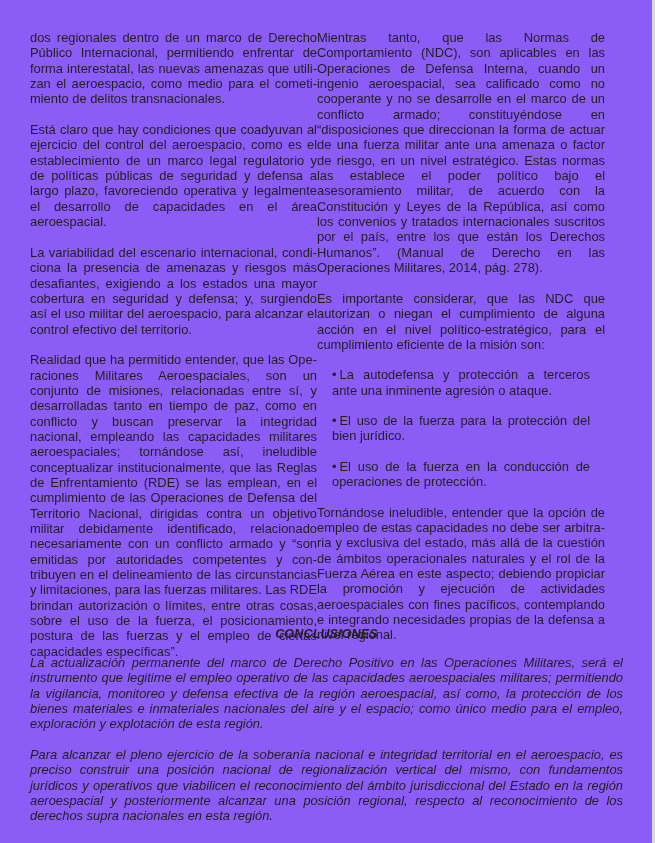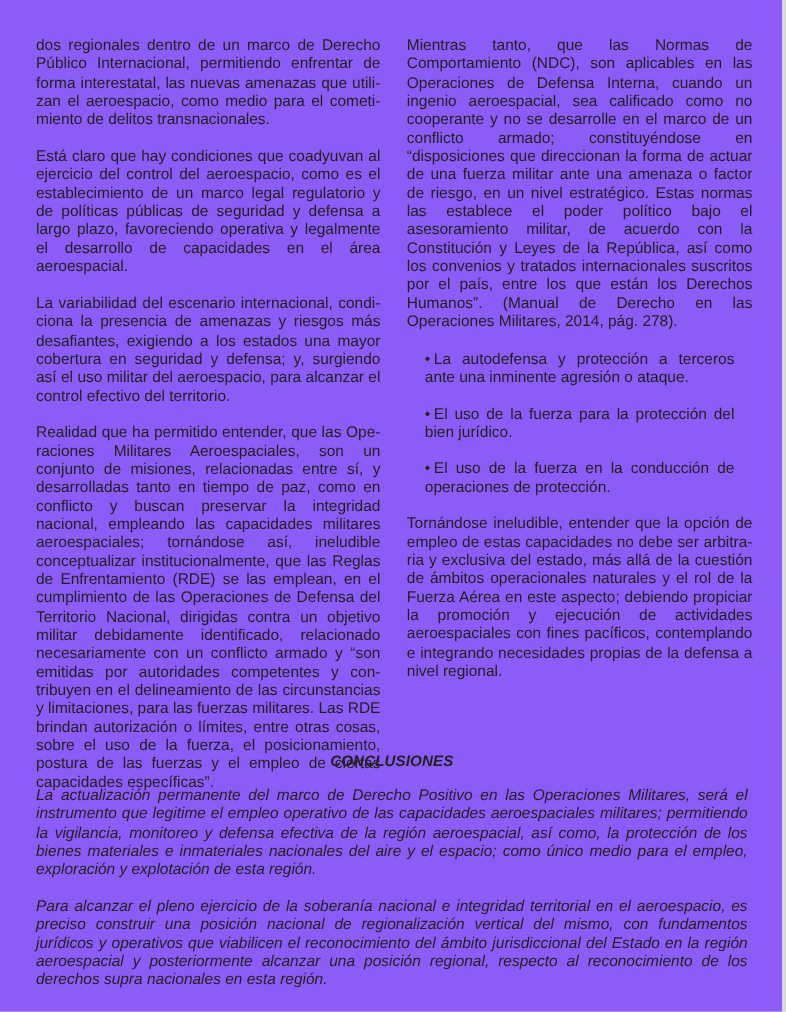--- a/index.html
+++ b/index.html
@@ -37,21 +37,21 @@
       font-size: 12.9px;
       line-height: 15.35px;
       text-align: justify;
       hyphens: manual;
     }
     .col-left {
       left: 30px;
       width: 287px;
     }
     .col-right {
-      left: 339px;
+      left: 317px;
       width: 288px;
     }
     .col p {
       margin: 0 0 15.35px 0;
     }
     .col ul.bullets {
       list-style: none;
       margin: 0 0 15.35px 0;
       padding: 0;
     }
@@ -94,20 +94,21 @@
 
   <div class="col col-left">
     <p>dos regionales dentro de un marco de Derecho Público Internacional, permitiendo enfrentar de forma interestatal, las nuevas amenazas que utili­zan el aeroespacio, como medio para el cometi­miento de delitos transnacionales.</p>
     <p>Está claro que hay condiciones que coadyuvan al ejercicio del control del aeroespacio, como es el establecimiento de un marco legal regulatorio y de políticas públicas de seguridad y defensa a largo plazo, favoreciendo operativa y legalmente el desarrollo de capacidades en el área aeroespacial.</p>
     <p>La variabilidad del escenario internacional, condi­ciona la presencia de amenazas y riesgos más desafiantes, exigiendo a los estados una mayor cobertura en seguridad y defensa; y, surgiendo así el uso militar del aeroespacio, para alcanzar el control efectivo del territorio.</p>
     <p>Realidad que ha permitido entender, que las Ope­raciones Militares Aeroespaciales, son un conjunto de misiones, relacionadas entre sí, y desarrolladas tanto en tiempo de paz, como en conflicto y buscan preservar la integridad nacional, empleando las capacidades militares aeroespaciales; tornándose así, ineludible conceptualizar institucionalmente, que las Reglas de Enfrentamiento (RDE) se las emplean, en el cumplimiento de las Operaciones de Defensa del Territorio Nacional, dirigidas contra un objetivo militar debidamente identificado, rela­cionado necesariamente con un conflicto armado y “son emitidas por autoridades competentes y con­tribuyen en el delineamiento de las circunstancias y limitaciones, para las fuerzas militares. Las RDE brindan autorización o límites, entre otras cosas, sobre el uso de la fuerza, el posicionamiento, pos­tura de las fuerzas y el empleo de ciertas capacida­des específicas”.</p>
   </div>
 
   <div class="col col-right">
     <p>Mientras tanto, que las Normas de Comportamien­to (NDC), son aplicables en las Operaciones de Defensa Interna, cuando un ingenio aeroespacial, sea calificado como no cooperante y no se desa­rrolle en el marco de un conflicto armado; constitu­yéndose en “disposiciones que direccionan la forma de actuar de una fuerza militar ante una amenaza o factor de riesgo, en un nivel estratégi­co. Estas normas las establece el poder político bajo el asesoramiento militar, de acuerdo con la Constitución y Leyes de la República, así como los convenios y tratados internacionales suscritos por el país, entre los que están los Derechos Huma­nos”. (Manual de Derecho en las Operaciones Mili­tares, 2014, pág. 278).</p>
+    <p class="p-tight">Es importante considerar, que las NDC que autori­zan o niegan el cumplimiento de alguna acción en el nivel político-estratégico, para el cumplimiento eficiente de la misión son:</p>
     <ul class="bullets">
       <li><span class="bullet">•</span><span>La autodefensa y protección a terceros ante una inminente agresión o ataque.</span></li>
       <li><span class="bullet">•</span><span>El uso de la fuerza para la protección del bien jurídico.</span></li>
       <li><span class="bullet">•</span><span>El uso de la fuerza en la conducción de operacio­nes de protección.</span></li>
     </ul>
     <p>Tornándose ineludible, entender que la opción de empleo de estas capacidades no debe ser arbitra­ria y exclusiva del estado, más allá de la cuestión de ámbitos operacionales naturales y el rol de la Fuerza Aérea en este aspecto; debiendo propiciar la promoción y ejecución de actividades aeroespa­ciales con fines pacíficos, contemplando e inte­grando necesidades propias de la defensa a nivel regional.</p>
   </div>
 
   <div class="conclusions">
     <h2>CONCLUSIONES</h2>

